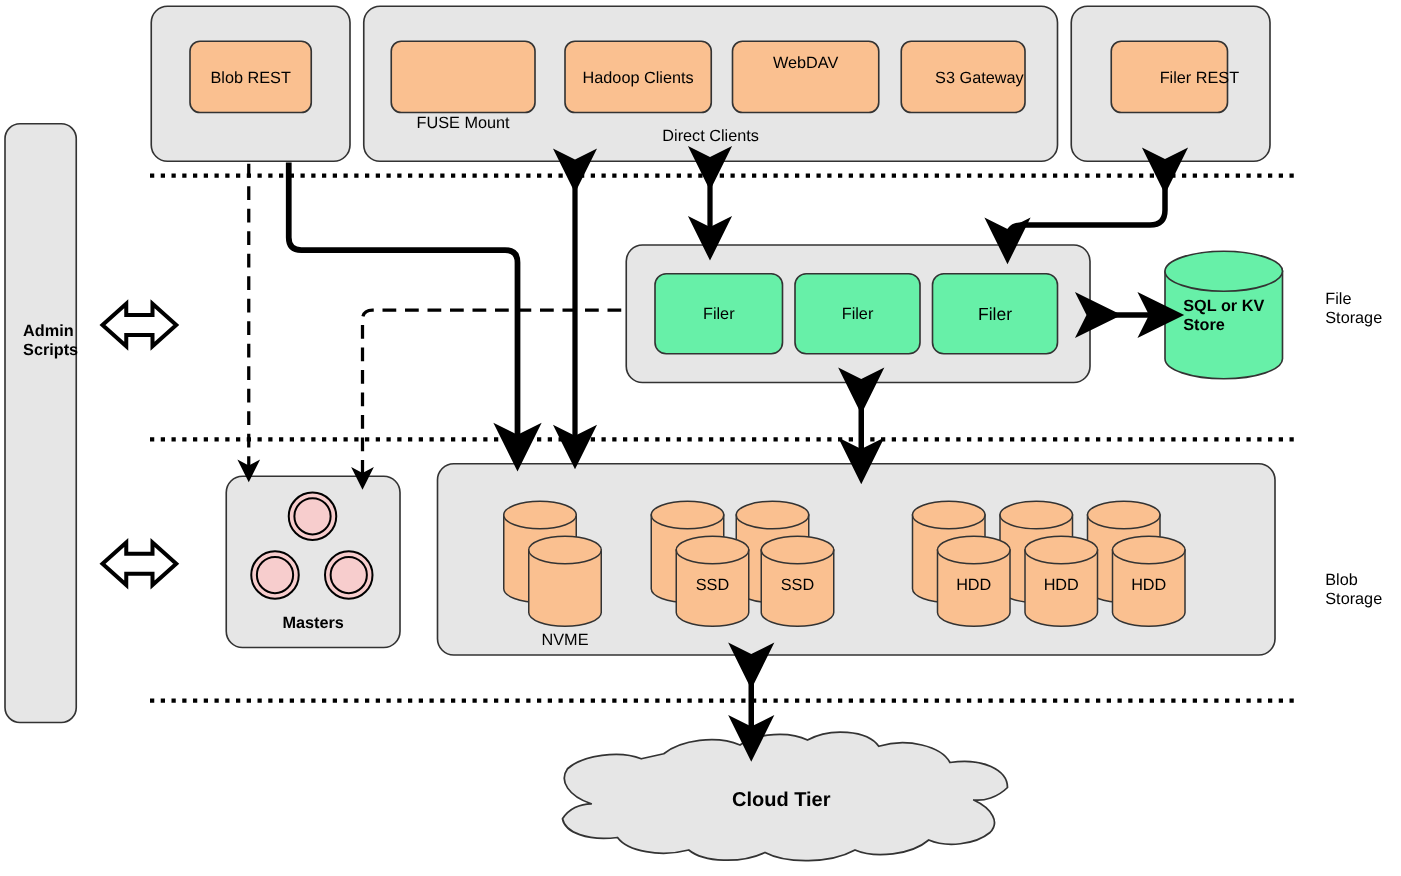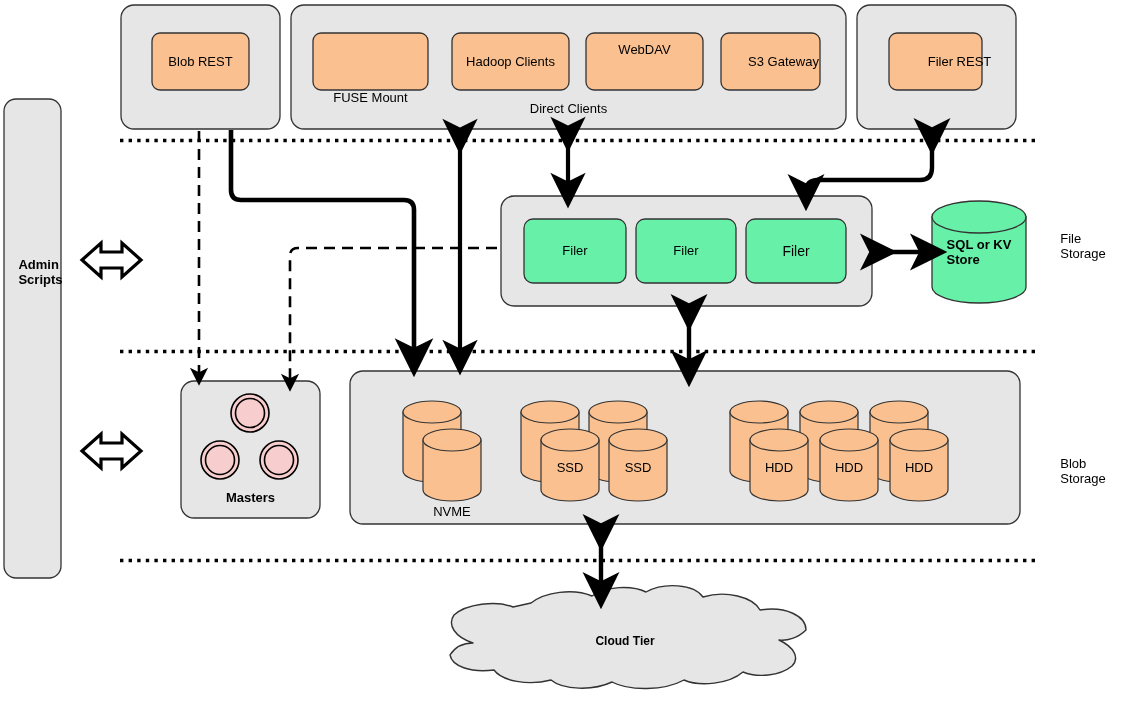--- a/index.html
+++ b/index.html
@@ -12,21 +12,21 @@
   #stage{position:absolute;left:0;top:0;width:1121px;height:701px;}
   svg#diagram{position:absolute;left:0;top:0;width:1121px;height:701px;}
   .lbl{
     position:absolute;text-align:left;line-height:1.18;
     font-size:13px;color:#000;pointer-events:none;
     white-space:pre-line;
   }
   .lbl.bold{font-weight:bold;}
   .lbl.sm{font-size:13px;}
   .lbl.lg{font-size:14px;}
-  .lbl.xl{font-size:12px;}
+  .lbl.xl{font-size:16px;}
   .ctr{display:flex;align-items:center;justify-content:center;}
 </style>
 </head>
 <body>
 
 <div id="stage">
 
 <svg id="diagram" viewBox="0 0 1121 701" xmlns="http://www.w3.org/2000/svg">
   <defs>
     <marker id="ah" markerWidth="9" markerHeight="9" refX="4.2" refY="4.5" orient="auto" markerUnits="strokeWidth">

